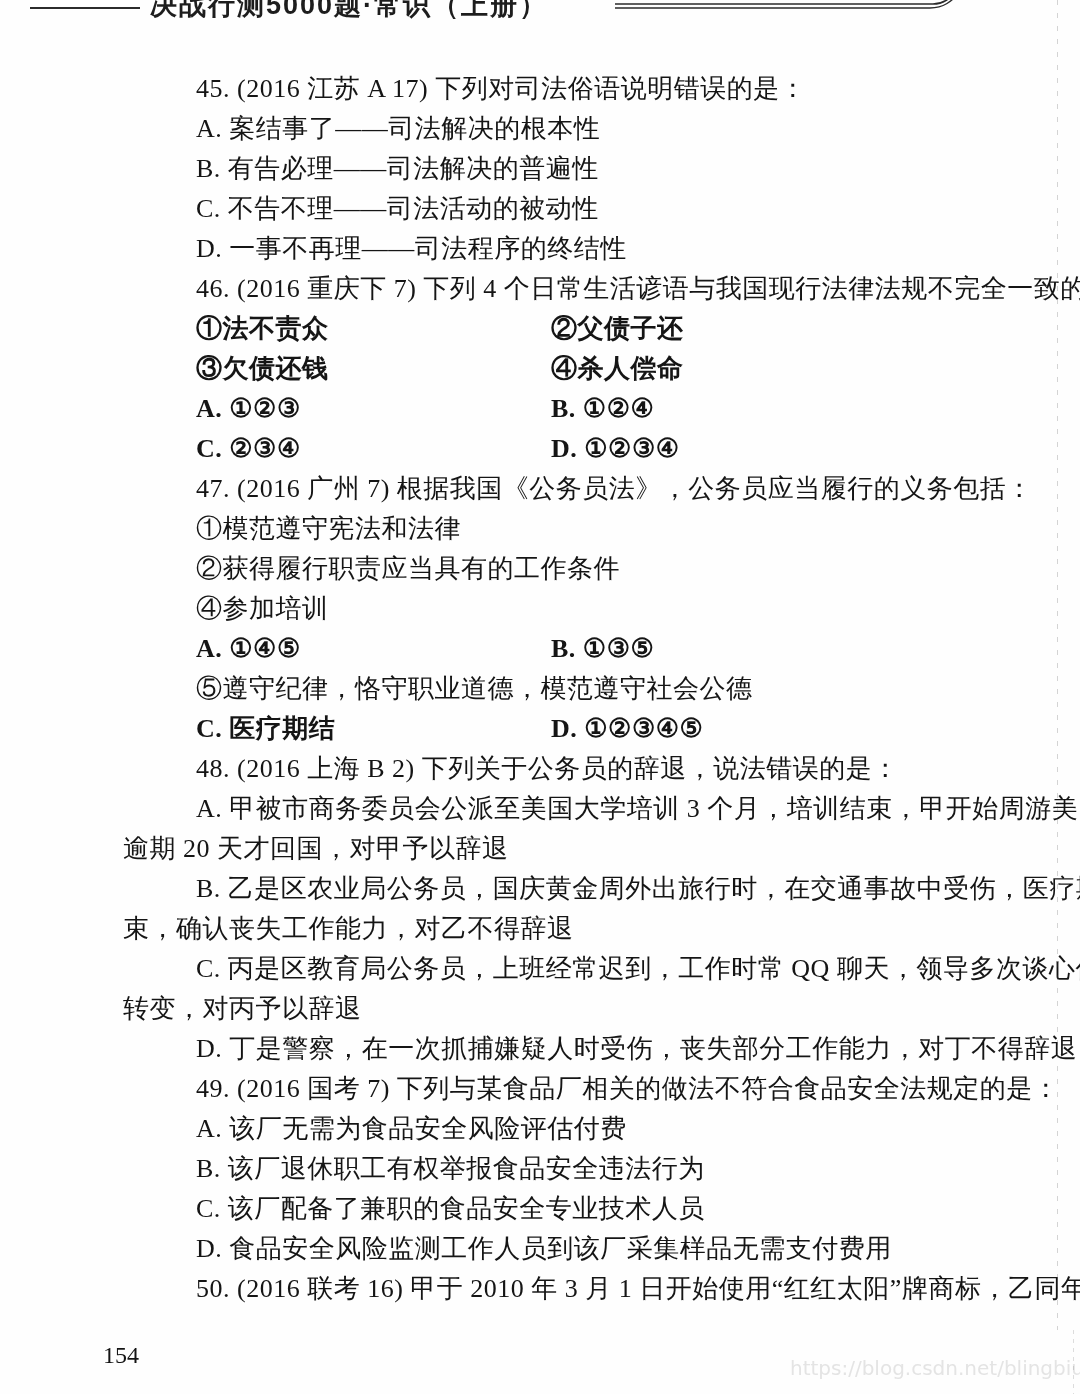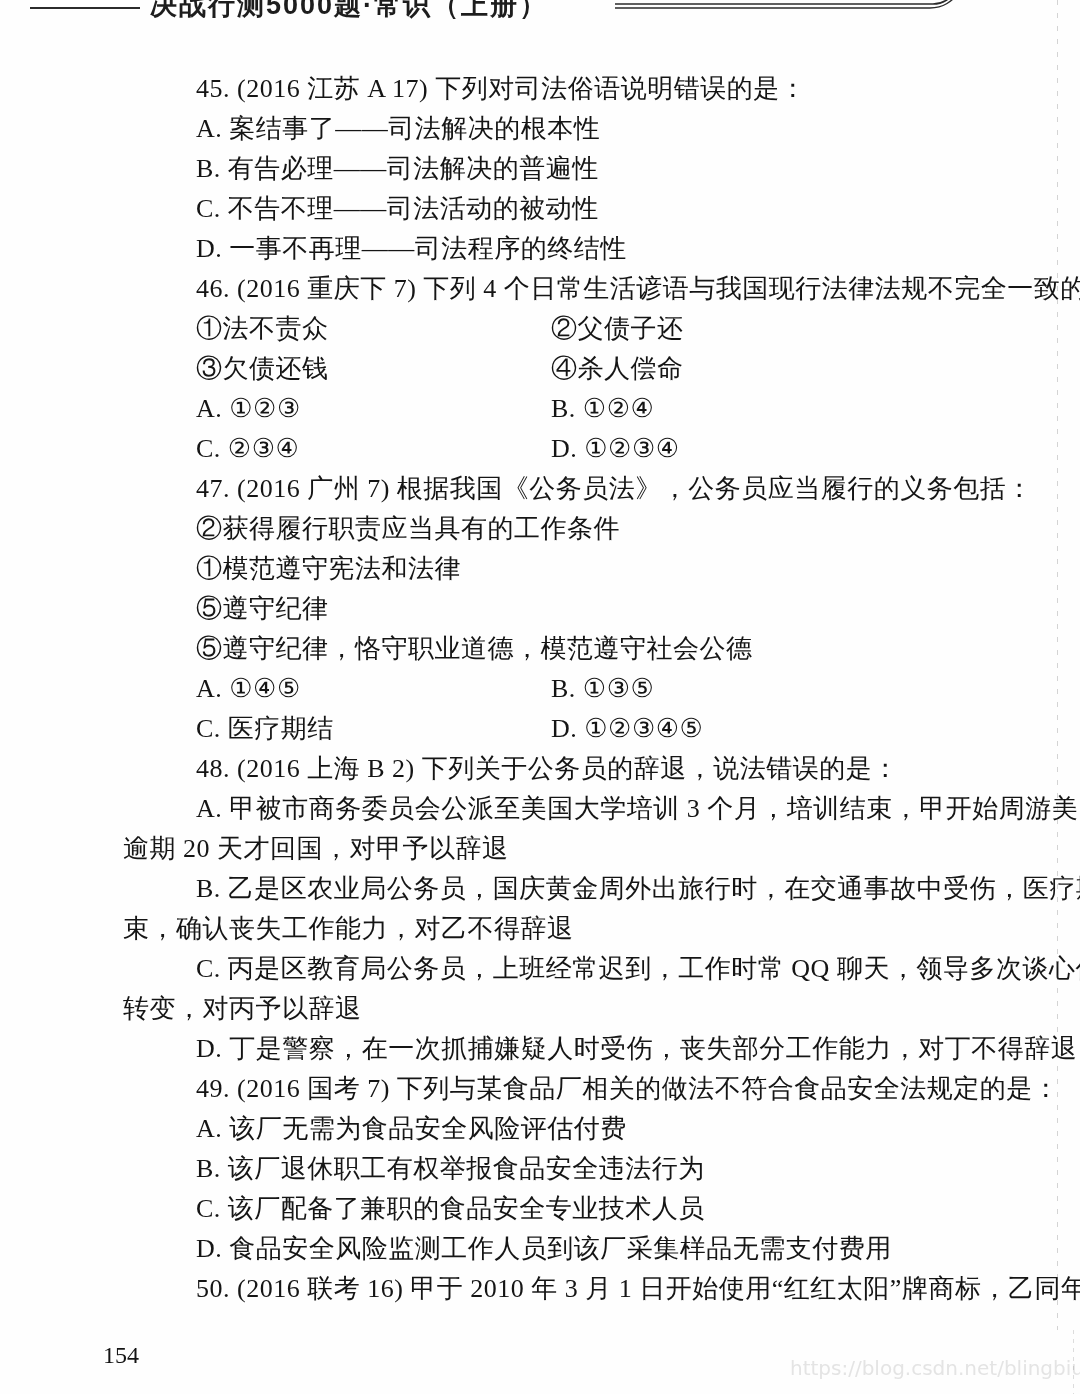--- a/index.html
+++ b/index.html
@@ -44,21 +44,21 @@
     position: relative;
     height: 40px;
     display: flex;
     align-items: center;
     padding-left: 190px;
     font-size: 26px;
     letter-spacing: 0.5px;
     white-space: nowrap;
   }
   .line.indent { padding-left: 117px; }
-  .line.pair { padding-left: 14px; }
+  .line.pair { padding-left: 14px; font-weight: bold; }
   .line.pair .cell { position: absolute; top: 50%; transform: translateY(-50%); }
   .line.pair .cell.left  { left: 190px; }
   .line.pair .cell.right { left: 545px; }
 
   
   .page-number {
     position: absolute; left: 103px; top: 1342px;
     font-family: Liberation Serif, serif;
     font-size: 24px;
     color: #141414;
@@ -118,28 +118,28 @@
       </div>
       <div class="line pair">
         <span class="cell left">A. ①②③</span>
         <span class="cell right">B. ①②④</span>
       </div>
       <div class="line pair">
         <span class="cell left">C. ②③④</span>
         <span class="cell right">D. ①②③④</span>
       </div>
       <div class="line base">47. (2016 广州 7) 根据我国《公务员法》，公务员应当履行的义务包括：</div>
+      <div class="line base">①模范遵守宪法和法律</div>
       <div class="line base">②获得履行职责应当具有的工作条件</div>
-      <div class="line base">①模范遵守宪法和法律</div>
-      <div class="line base">⑤遵守纪律</div>
-      <div class="line base">⑤遵守纪律，恪守职业道德，模范遵守社会公德</div>
+      <div class="line base">④参加培训</div>
       <div class="line pair">
         <span class="cell left">A. ①④⑤</span>
         <span class="cell right">B. ①③⑤</span>
       </div>
+      <div class="line base">⑤遵守纪律，恪守职业道德，模范遵守社会公德</div>
       <div class="line pair">
         <span class="cell left">C. 医疗期结</span>
         <span class="cell right">D. ①②③④⑤</span>
       </div>
       <div class="line base">48. (2016 上海 B 2) 下列关于公务员的辞退，说法错误的是：</div>
       <div class="line base">A. 甲被市商务委员会公派至美国大学培训 3 个月，培训结束，甲开始周游美国，</div>
       <div class="line indent">逾期 20 天才回国，对甲予以辞退</div>
       <div class="line base">B. 乙是区农业局公务员，国庆黄金周外出旅行时，在交通事故中受伤，医疗期结</div>
       <div class="line indent">束，确认丧失工作能力，对乙不得辞退</div>
       <div class="line base">C. 丙是区教育局公务员，上班经常迟到，工作时常 QQ 聊天，领导多次谈心仍无</div>

